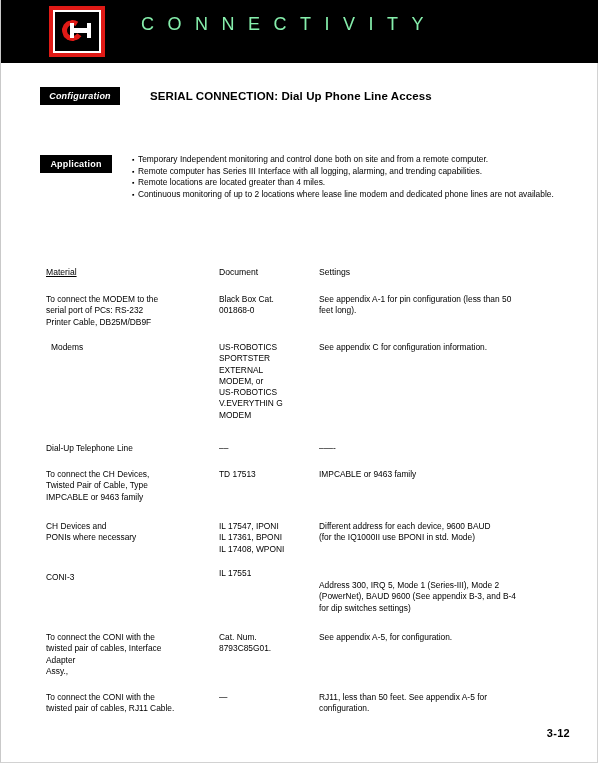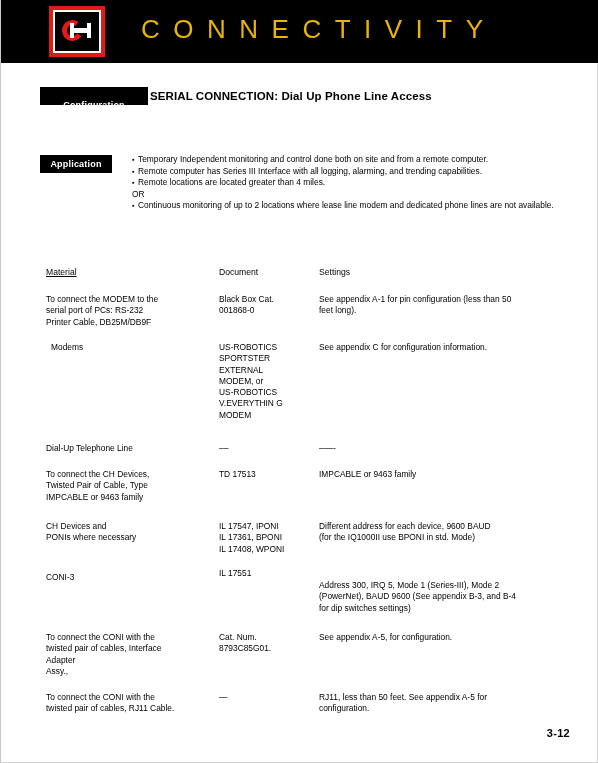--- a/index.html
+++ b/index.html
@@ -70,43 +70,44 @@
   .logo-h-r {
     position: absolute;
     left: 32px; top: 11px;
     width: 4px; height: 15px;
     background: #ffffff;
   }
 
   .brand-title {
     position: absolute;
     left: 140px; top: 14px;
-    color: #eab308;
-    font-size: 26px;
+    color: #86efac;
+    font-size: 18px;
     letter-spacing: 13.5px;
     font-weight: 400;
     white-space: nowrap;
     font-family: "Liberation Sans", sans-serif;
   }
 
   
   .tag {
     position: absolute;
     background: #000000;
     color: #ffffff;
     font-size: 9px;
     font-weight: 700;
     text-align: center;
     letter-spacing: 0.2px;
     line-height: 1.25;
   }
   #tag-configuration {
     left: 39px; top: 87px;
-    width: 108px; height: 18px;
-    padding-top: 13px;
+    width: 80px; height: 18px;
+    padding-top: 4px;
+    font-style: italic;
   }
   #tag-application {
     left: 39px; top: 155px;
     width: 72px; height: 18px;
     padding-top: 4px;
   }
   #tag-bom {
     left: 39px; top: 227px;
     width: 88px; height: 30px;
     padding-top: 4px;
@@ -203,21 +204,20 @@
   <div class="config-title">
     <div class="line2">SERIAL CONNECTION: Dial Up Phone Line Access</div>
   </div>
 
   <div class="tag" id="tag-application">Application</div>
 
   <div class="application">
     <div class="b">Temporary Independent monitoring and control done both on site and from a remote computer.</div>
     <div class="b">Remote computer has Series III Interface with all logging, alarming, and trending capabilities.</div>
     <div class="b">Remote locations are located greater than 4 miles.</div>
-    <div class="plain">OR</div>
     <div class="b">Continuous monitoring of up to 2 locations where lease line modem and dedicated phone lines are not available.</div>
   </div>
 
 
   <div class="table">
 
     <div class="col-head underline" id="head-material">Material</div>
     <div class="col-head" id="head-document">Document</div>
     <div class="col-head" id="head-settings">Settings</div>
 

